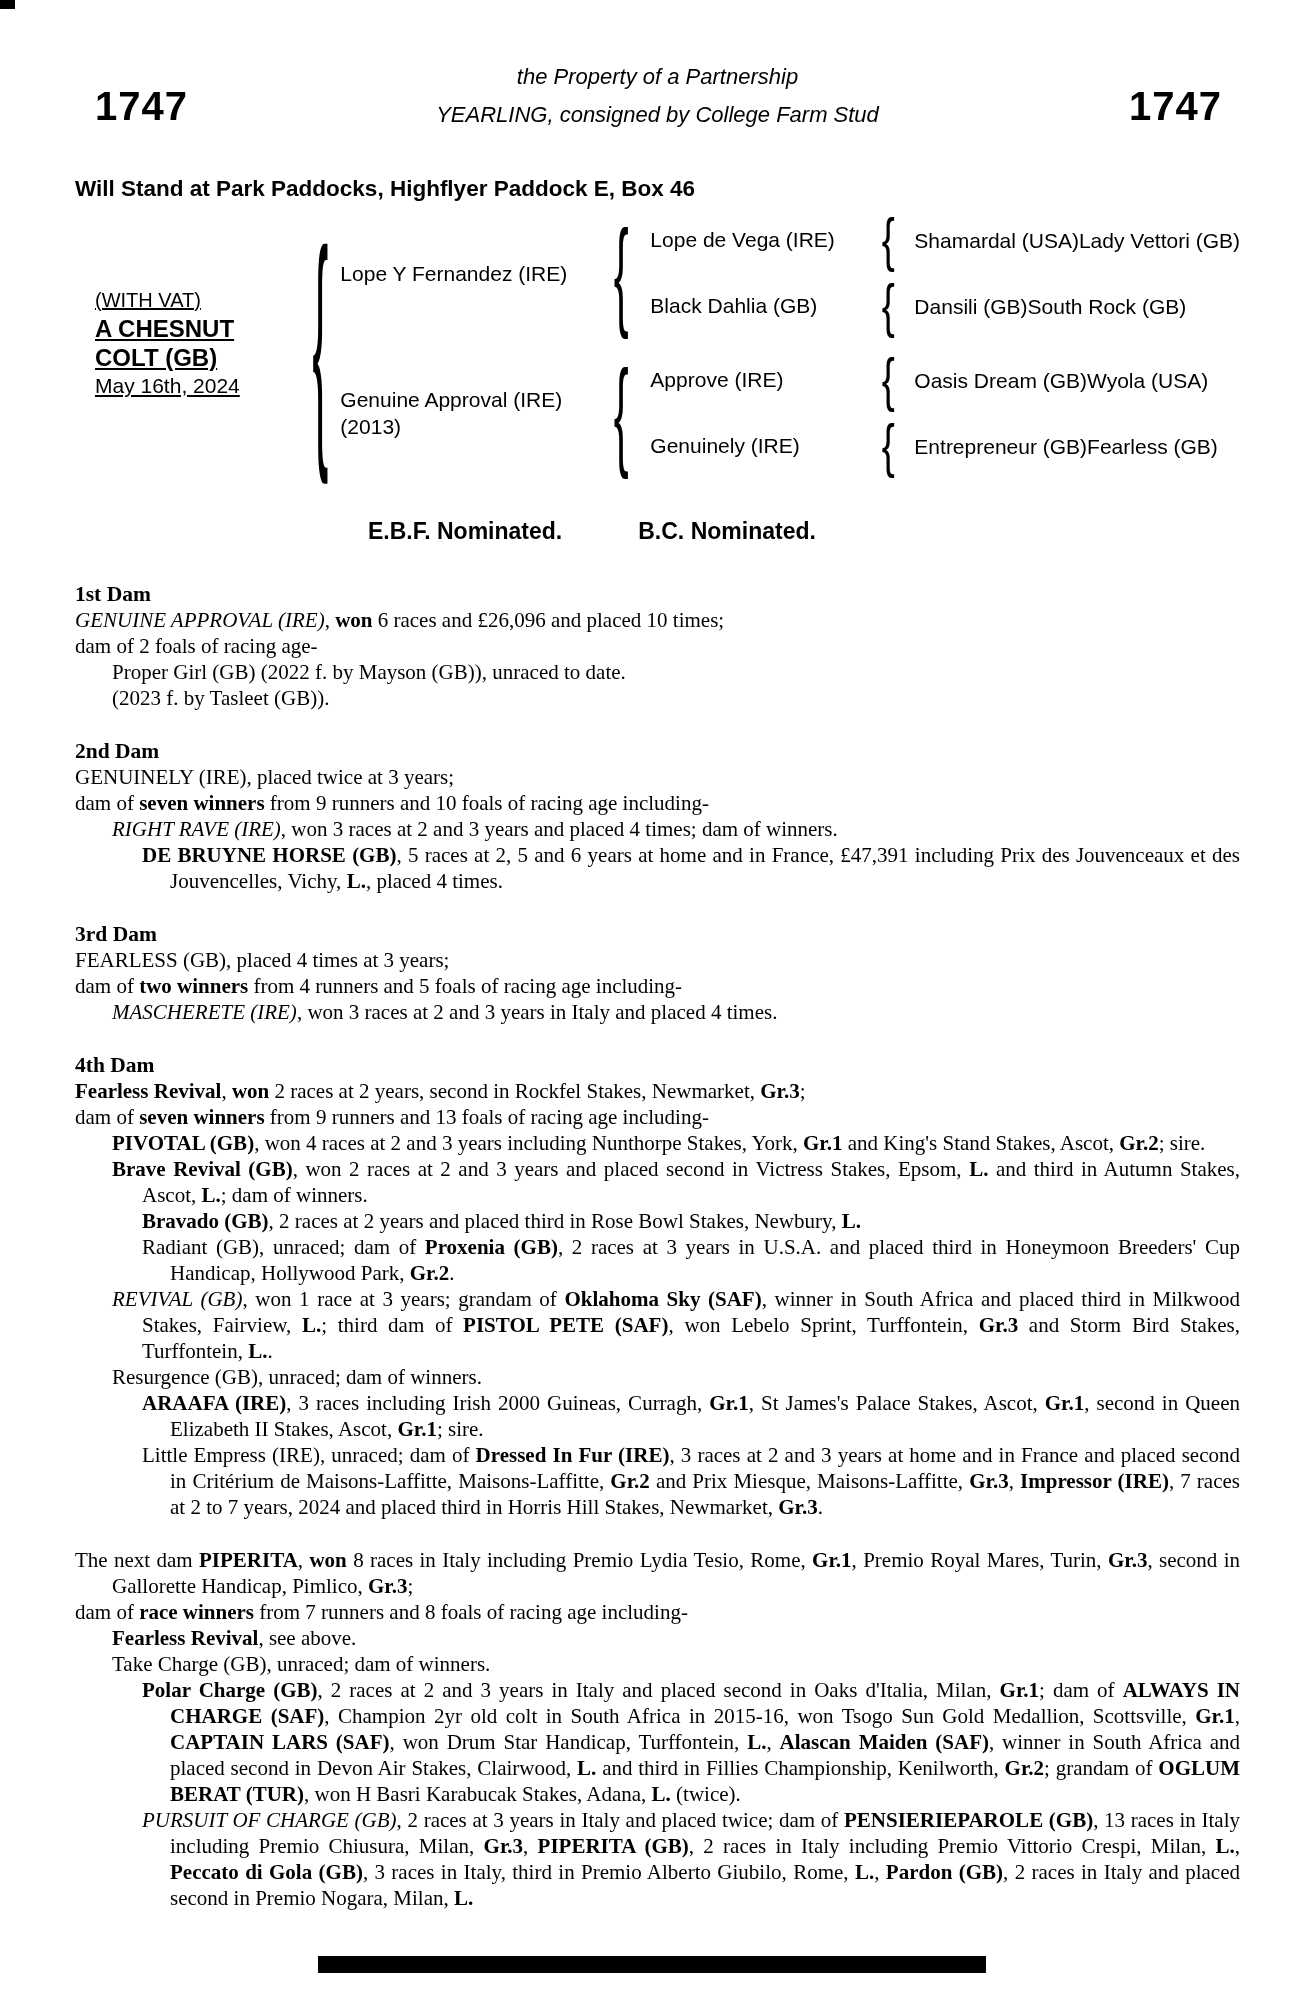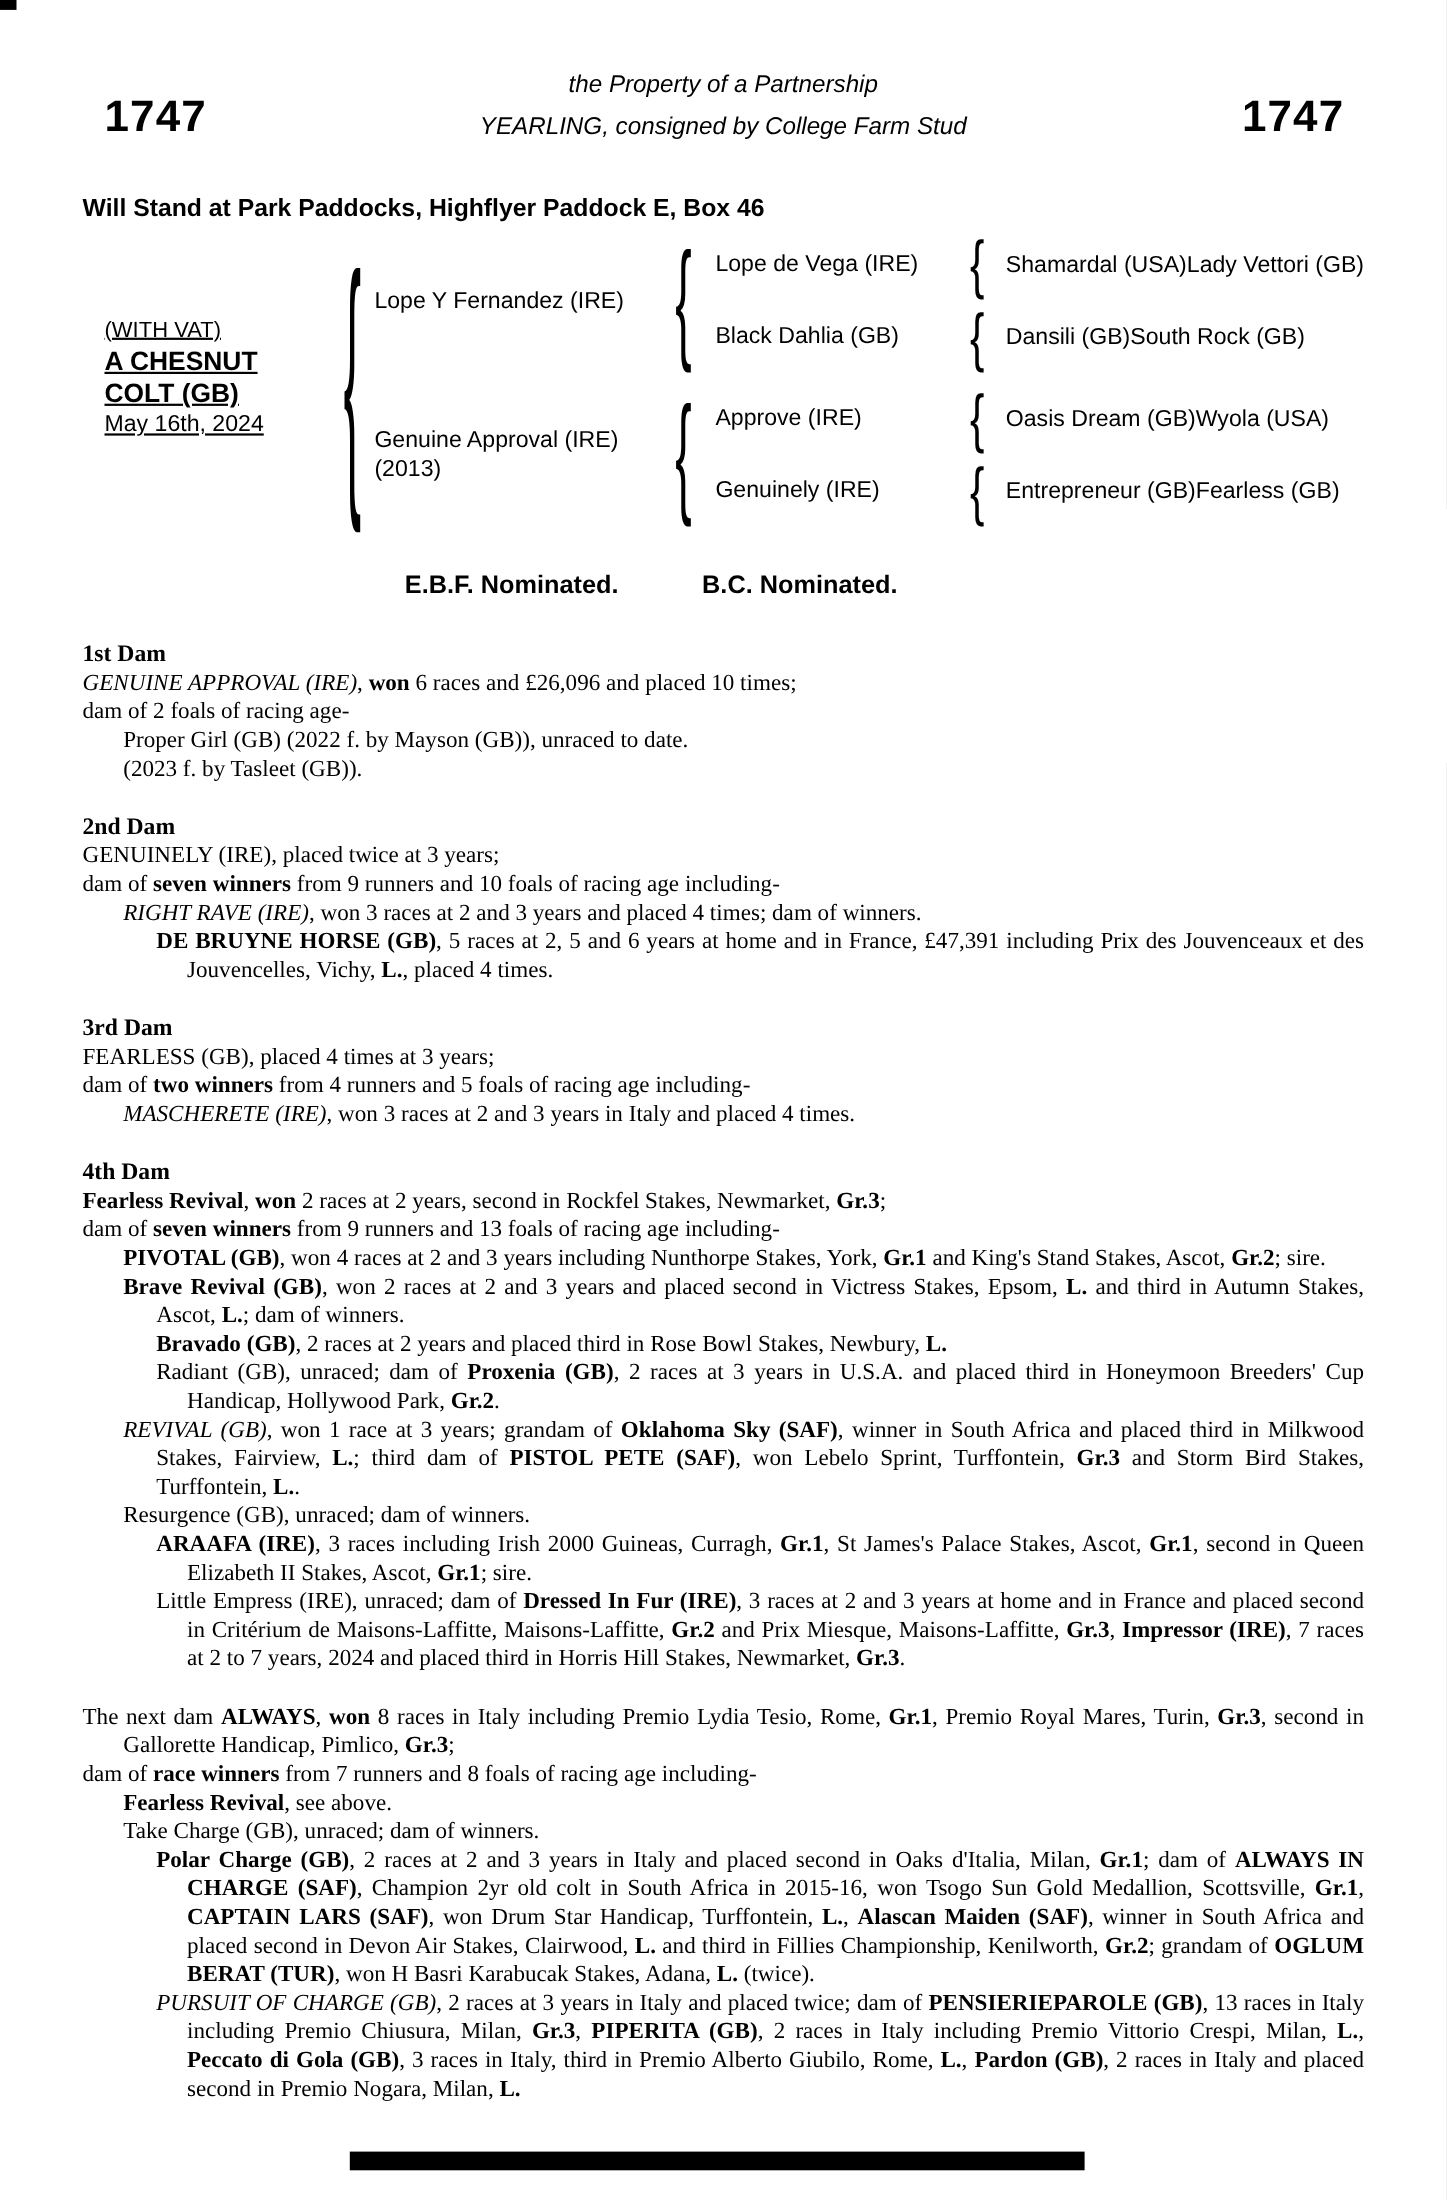--- a/index.html
+++ b/index.html
@@ -189,21 +189,21 @@
           <p class="para h1"><span class="b">PIVOTAL (GB)</span><span>, won 4 races at 2 and 3 years including Nunthorpe Stakes, York, </span><span class="b">Gr.1</span><span> and King's Stand Stakes, Ascot, </span><span class="b">Gr.2</span><span>; sire.</span></p>
           <p class="para h1"><span class="b">Brave Revival (GB)</span><span>, won 2 races at 2 and 3 years and placed second in Victress Stakes, Epsom, </span><span class="b">L.</span><span> and third in Autumn Stakes, Ascot, </span><span class="b">L.</span><span>; dam of winners.</span></p>
           <p class="para h2"><span class="b">Bravado (GB)</span><span>, 2 races at 2 years and placed third in Rose Bowl Stakes, Newbury, </span><span class="b">L.</span></p>
           <p class="para h2"><span>Radiant (GB), unraced; dam of </span><span class="b">Proxenia (GB)</span><span>, 2 races at 3 years in U.S.A. and placed third in Honeymoon Breeders' Cup Handicap, Hollywood Park, </span><span class="b">Gr.2</span><span>.</span></p>
           <p class="para h1"><span class="it">REVIVAL (GB)</span><span>, won 1 race at 3 years; grandam of </span><span class="b">Oklahoma Sky (SAF)</span><span>, winner in South Africa and placed third in Milkwood Stakes, Fairview, </span><span class="b">L.</span><span>; third dam of </span><span class="b">PISTOL PETE (SAF)</span><span>, won Lebelo Sprint, Turffontein, </span><span class="b">Gr.3</span><span> and Storm Bird Stakes, Turffontein, </span><span class="b">L.</span><span>.</span></p>
           <p class="para f1"><span>Resurgence (GB), unraced; dam of winners.</span></p>
           <p class="para h2"><span class="b">ARAAFA (IRE)</span><span>, 3 races including Irish 2000 Guineas, Curragh, </span><span class="b">Gr.1</span><span>, St James's Palace Stakes, Ascot, </span><span class="b">Gr.1</span><span>, second in Queen Elizabeth II Stakes, Ascot, </span><span class="b">Gr.1</span><span>; sire.</span></p>
           <p class="para h2"><span>Little Empress (IRE), unraced; dam of </span><span class="b">Dressed In Fur (IRE)</span><span>, 3 races at 2 and 3 years at home and in France and placed second in Critérium de Maisons-Laffitte, Maisons-Laffitte, </span><span class="b">Gr.2</span><span> and Prix Miesque, Maisons-Laffitte, </span><span class="b">Gr.3</span><span>, </span><span class="b">Impressor (IRE)</span><span>, 7 races at 2 to 7 years, 2024 and placed third in Horris Hill Stakes, Newmarket, </span><span class="b">Gr.3</span><span>.</span></p>
         </div>
         <div class="section">
-          <p class="para hx"><span>The next dam </span><span class="b">ALWAYS</span><span>, </span><span class="b">won</span><span> 8 races in Italy including Premio Lydia Tesio, Rome, </span><span class="b">Gr.1</span><span>, Premio Royal Mares, Turin, </span><span class="b">Gr.3</span><span>, second in Gallorette Handicap, Pimlico, </span><span class="b">Gr.3</span><span>;</span></p>
+          <p class="para hx"><span>The next dam </span><span class="b">PIPERITA</span><span>, </span><span class="b">won</span><span> 8 races in Italy including Premio Lydia Tesio, Rome, </span><span class="b">Gr.1</span><span>, Premio Royal Mares, Turin, </span><span class="b">Gr.3</span><span>, second in Gallorette Handicap, Pimlico, </span><span class="b">Gr.3</span><span>;</span></p>
           <p class="para i0"><span>dam of </span><span class="b">race winners</span><span> from 7 runners and 8 foals of racing age including-</span></p>
           <p class="para f1"><span class="b">Fearless Revival</span><span>, see above.</span></p>
           <p class="para f1"><span>Take Charge (GB), unraced; dam of winners.</span></p>
           <p class="para h2"><span class="b">Polar Charge (GB)</span><span>, 2 races at 2 and 3 years in Italy and placed second in Oaks d'Italia, Milan, </span><span class="b">Gr.1</span><span>; dam of </span><span class="b">ALWAYS IN CHARGE (SAF)</span><span>, Champion 2yr old colt in South Africa in 2015-16, won Tsogo Sun Gold Medallion, Scottsville, </span><span class="b">Gr.1</span><span>, </span><span class="b">CAPTAIN LARS (SAF)</span><span>, won Drum Star Handicap, Turffontein, </span><span class="b">L.</span><span>, </span><span class="b">Alascan Maiden (SAF)</span><span>, winner in South Africa and placed second in Devon Air Stakes, Clairwood, </span><span class="b">L.</span><span> and third in Fillies Championship, Kenilworth, </span><span class="b">Gr.2</span><span>; grandam of </span><span class="b">OGLUM BERAT (TUR)</span><span>, won H Basri Karabucak Stakes, Adana, </span><span class="b">L.</span><span> (twice).</span></p>
           <p class="para h2"><span class="it">PURSUIT OF CHARGE (GB)</span><span>, 2 races at 3 years in Italy and placed twice; dam of </span><span class="b">PENSIERIEPAROLE (GB)</span><span>, 13 races in Italy including Premio Chiusura, Milan, </span><span class="b">Gr.3</span><span>, </span><span class="b">PIPERITA (GB)</span><span>, 2 races in Italy including Premio Vittorio Crespi, Milan, </span><span class="b">L.</span><span>, </span><span class="b">Peccato di Gola (GB)</span><span>, 3 races in Italy, third in Premio Alberto Giubilo, Rome, </span><span class="b">L.</span><span>, </span><span class="b">Pardon (GB)</span><span>, 2 races in Italy and placed second in Premio Nogara, Milan, </span><span class="b">L.</span></p>
         </div>
       </div>
 
   </div>
 

